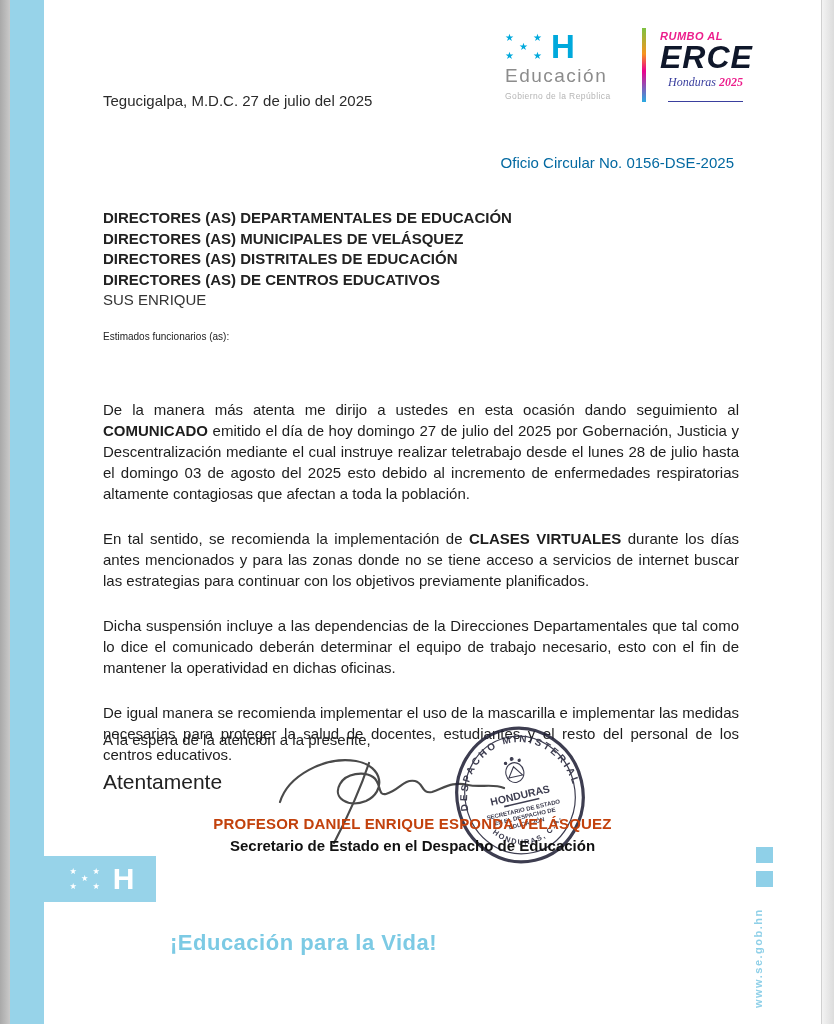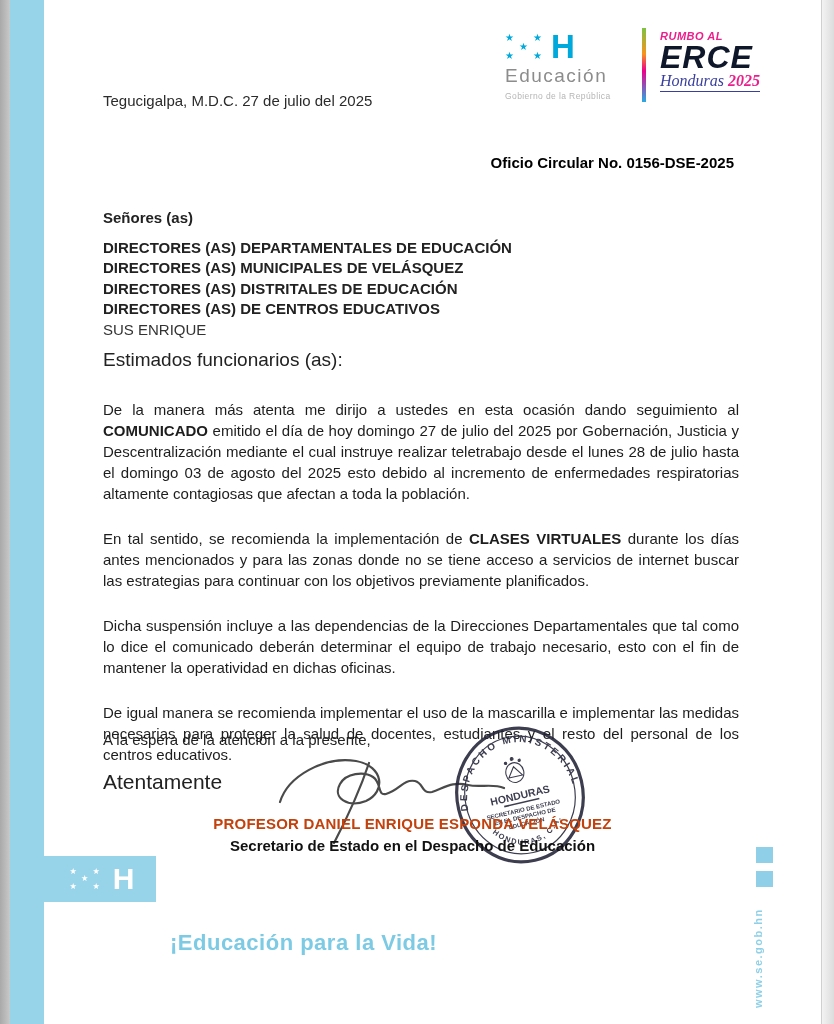--- a/index.html
+++ b/index.html
@@ -24,34 +24,34 @@
   .stars .s3{left:14px;top:9px}
   .stars .s4{left:0;top:18px}.stars .s5{left:28px;top:18px}
   .logo-edu .h-mark{font-size:33px;font-weight:bold;color:#00a9dc;line-height:1;}
   .logo-edu .edu-name{font-size:19px;color:#8c8c8c;letter-spacing:1.5px;margin-top:2px;}
   .logo-edu .edu-sub{font-size:8.5px;color:#b5b5b5;margin-top:4px;letter-spacing:0.4px;}
   .hdr-divider{position:absolute;left:642px;top:28px;width:4px;height:74px;
     background:linear-gradient(#7dc242,#f7941d 35%,#ec008c 58%,#29abe2);}
   .logo-erce{position:absolute;left:660px;top:30px;width:120px;font-style:italic;}
   .logo-erce .rumbo{font-size:11px;font-weight:bold;color:#ec1e8c;letter-spacing:0.5px;}
   .logo-erce .erce{font-size:32px;font-weight:bold;color:#0f172a;letter-spacing:1px;line-height:0.95;}
-  .logo-erce .script{font-family:"Liberation Serif",serif;font-style:italic;font-size:16px;
-    color:#3a3f9e;border-bottom:1px solid #3a3f9e;display:inline-block;padding-bottom:1px;}
+  .logo-erce .script{font-family:"Liberation Serif",serif;font-style:italic;font-size:12px;
+    color:#3a3f9e;border-bottom:1px solid #3a3f9e;display:inline-block;padding-bottom:11px;margin-left:8px;}
   .logo-erce .script .yr{color:#ec1e8c;font-weight:bold;}
 
   .date-line{position:absolute;left:103px;top:92px;font-size:15px;color:#2b2b2b;}
   .oficio-line{position:absolute;left:400px;top:154px;width:334px;text-align:right;
-    font-size:15px;font-weight:bold;color:#000000;}
+    font-size:15px;font-weight:normal;color:#0369a1;}
 
   .recipients{position:absolute;left:103px;top:208px;font-size:15px;line-height:20.5px;}
   .recipients .sal{font-weight:bold;margin-bottom:9px;}
   .recipients .dir{font-weight:bold;}
   .recipients .ofc{font-weight:normal;color:#333;}
 
-  .greeting{position:absolute;left:103px;top:349px;font-size:19px;}
+  .greeting{position:absolute;left:103px;top:331px;font-size:10px;}
   .body-text{position:absolute;left:103px;top:383px;width:636px;
     font-size:15px;line-height:21px;color:#1d1d1d;text-align:justify;}
   .body-text p{margin:16px 0 24px 0;}
 
   .closing{position:absolute;left:103px;top:731px;font-size:15px;}
   .signoff{position:absolute;left:103px;top:770px;font-size:21px;}
 
   .signature-svg{position:absolute;left:272px;top:742px;}
   .stamp-svg{position:absolute;left:450px;top:724px;transform:rotate(-13deg);opacity:0.88;}
 
@@ -106,21 +106,20 @@
       <span>Honduras</span>
       <span class="yr">2025</span>
     </div>
   </div>
 
   <div class="date-line">Tegucigalpa, M.D.C. 27 de julio del 2025</div>
 
   <div class="oficio-line">Oficio Circular No. 0156-DSE-2025</div>
 
   <div class="recipients">
-    <div class="sal">Señores (as)</div>
     <div class="dir">DIRECTORES (AS) DEPARTAMENTALES DE EDUCACIÓN</div>
     <div class="dir">DIRECTORES (AS) MUNICIPALES DE VELÁSQUEZ</div>
     <div class="dir">DIRECTORES (AS) DISTRITALES DE EDUCACIÓN</div>
     <div class="dir">DIRECTORES (AS) DE CENTROS EDUCATIVOS</div>
     <div class="ofc">SUS ENRIQUE</div>
   </div>
 
   <div class="greeting">Estimados funcionarios (as):</div>
 
   <div class="body-text">

